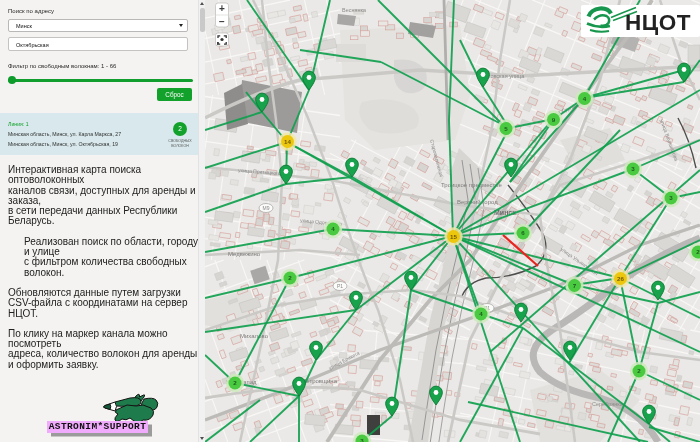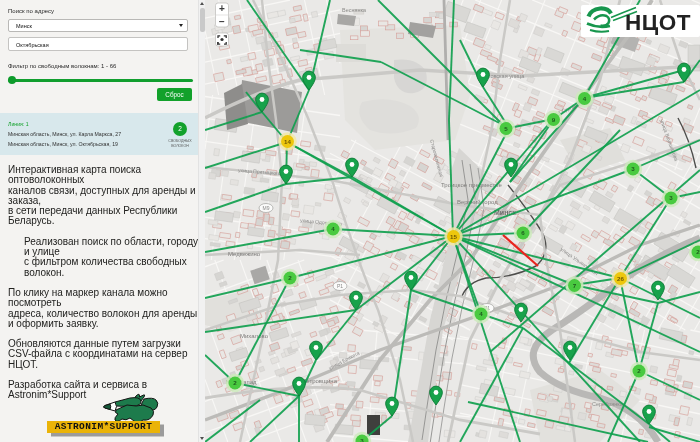--- a/index.html
+++ b/index.html
@@ -1363,34 +1363,33 @@
  <div style="position:absolute;left:0;top:113px;width:198px;height:42px;background:#d8e8ec">
    <div style="position:absolute;left:8px;top:8px;font-size:5.2px;color:#12a12b">Линия: 1</div>
    <div style="position:absolute;left:8px;top:18px;font-size:5.2px;color:#333">Минская область, Минск, ул. Карла Маркса, 27</div>
    <div style="position:absolute;left:8px;top:28px;font-size:5.2px;color:#333">Минская область, Минск, ул. Октябрьская, 19</div>
    <div style="position:absolute;left:173px;top:9px;width:14px;height:14px;background:#12a12b;border-radius:50%;text-align:center;line-height:14px;font-size:6.5px;color:#fff">2</div>
    <div style="position:absolute;left:162px;top:26px;width:36px;text-align:center;font-size:3.6px;color:#555;line-height:4.6px">СВОБОДНЫХ<br>ВОЛОКОН</div>
  </div>
  <div style="position:absolute;left:8px;top:165px;width:192px;font-size:10px;line-height:10.3px;color:#222220">
   <p style="margin:0 0 10px 0">Интерактивная карта поиска оптоволоконных<br>каналов связи, доступных для аренды и заказа,<br>в сети передачи данных Республики Беларусь.</p>
   <p style="margin:0 0 10px 16px">Реализован поиск по области, городу и улице<br>с фильтром количества свободных волокон.</p>
+  <p style="margin:0 0 10px 0">Обновляются данные путем загрузки<br>CSV-файла с координатами на сервер НЦОТ.</p>
   <p style="margin:0 0 10px 0">По клику на маркер канала можно посмотреть<br>адреса, количество волокон для аренды<br>и оформить заявку.</p>
-  <p style="margin:0 0 10px 0">Обновляются данные путем загрузки<br>CSV-файла с координатами на сервер НЦОТ.</p>
-  <p style="margin:0 0 10px 0">Разработка сайта и сервиса в Astronim*Support</p>
  </div>
  <svg width="62" height="30" viewBox="0 0 62 30" style="position:absolute;left:100px;top:393px">
    <g stroke="#141414" stroke-width="1" stroke-linejoin="round">
      <path d="M36,3 q4,-4 3.5,1 l4,-2 q2,-1 0.5,2 l-3,4 -8,-1 Z" fill="#1d7b4c"></path>
      <path d="M44,6 q9,-2 12,1 q3,3 1,7 q-2,4 -8,3 l-9,-3 Z" fill="#1d7b4c"></path>
      <path d="M15,9 l15,-4 q10,-1.5 11,3 q1,4.5 -9,5.5 l-17,-0.5 Z" fill="#1d7b4c"></path>
      <path d="M27,12 q10,2 16,0 l8,3 q4,3 2,7 q-3,6 -10,5 q-5,4 -9,1 l-4,-3 q-4,3 -8,1 q-5,4 -7,1 q-1,-2 3,-6 q-4,-1 -2,-4 Z" fill="#1d7b4c"></path>
      <path d="M15,9 l-10,3.5 q-3,1.5 0,2.5 l10,3 q3,-4.5 0,-9 Z" fill="#ffffff"></path>
      <path d="M5,12.5 q-3,1.5 0,2.5 l5,1.5 q1.5,-3 0,-5.5 Z" fill="#14593a"></path>
    </g>
  </svg>
 
- <div style="position:absolute;left:47px;top:421px;width:113px;height:11.5px;background:#eab308;box-shadow:4px 3.5px 0 #9b9b9b;text-align:center;line-height:11.5px;font-family:'Liberation Mono',monospace;font-size:9.5px;font-weight:bold;color:#111;letter-spacing:0.4px">ASTRONIM*SUPPORT</div>
+ <div style="position:absolute;left:47px;top:421px;width:101px;height:11.5px;background:#f0abfc;box-shadow:4px 3.5px 0 #9b9b9b;text-align:center;line-height:11.5px;font-family:'Liberation Mono',monospace;font-size:9.5px;font-weight:bold;color:#111;letter-spacing:0.4px">ASTRONIM*SUPPORT</div>
 </div>
 <div style="position:absolute;left:198px;top:0;width:7px;height:442px;background:#f1f1f1;border-left:1px solid #e2e2e2">
  <div style="position:absolute;left:1px;top:2px;width:0;height:0;border-left:2.5px solid transparent;border-right:2.5px solid transparent;border-bottom:3.5px solid #505050"></div>
  <div style="position:absolute;left:1px;bottom:2px;width:0;height:0;border-left:2.5px solid transparent;border-right:2.5px solid transparent;border-top:3.5px solid #505050"></div>
  <div style="position:absolute;left:0.5px;top:8px;width:5px;height:24px;background:#c9c9c9;border-radius:2px"></div>
 </div>
 
 </body></html>

